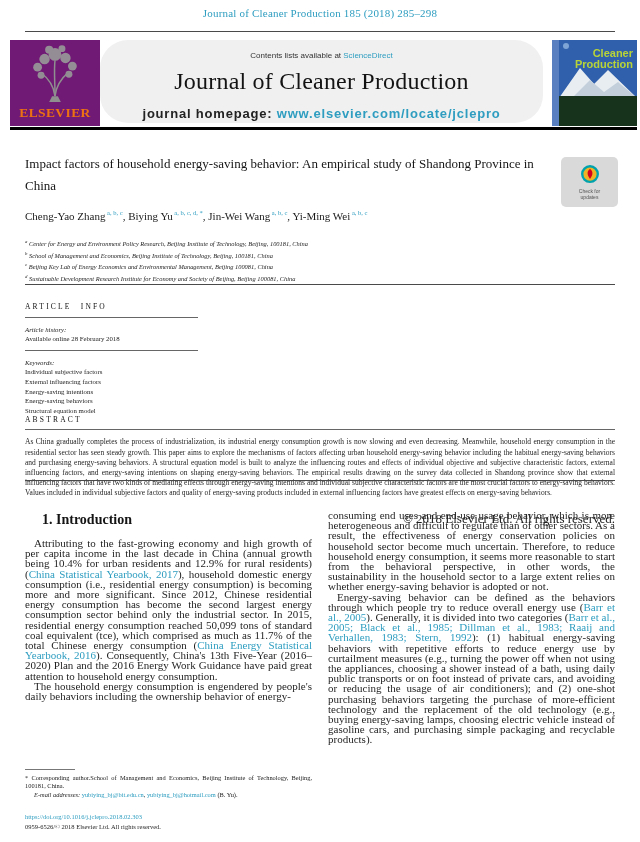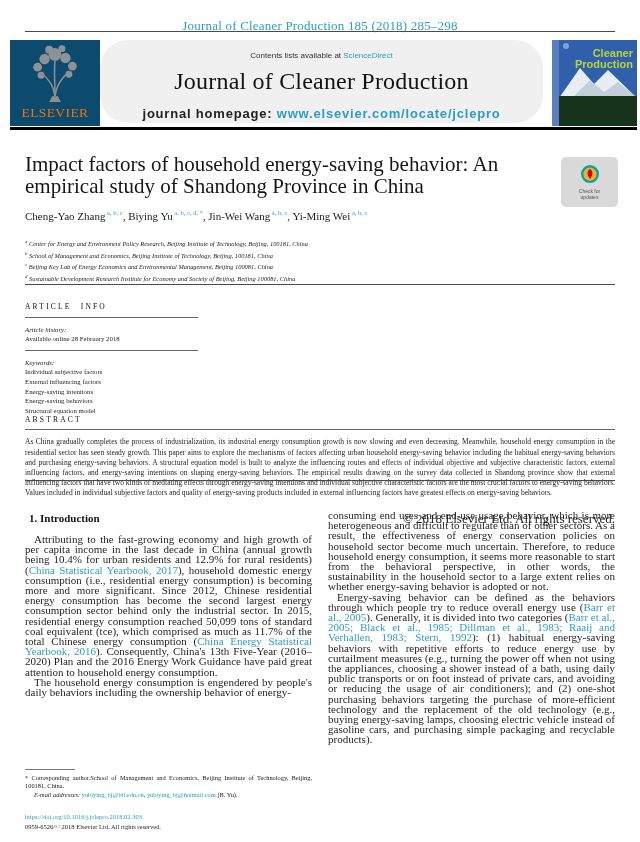--- a/index.html
+++ b/index.html
@@ -7,45 +7,45 @@
   .page {
     position:relative; width:640px; height:842px; background:#fff;
     font-family:"Liberation Serif", serif; color:#1d1d1d; overflow:hidden;
     margin:0 auto;
   }
   .tlink { color:#2e9dc0; }
   .it { font-style:italic; }
 
   
   .running-head {
-    position:absolute; top:18px; left:0; width:100%;
-    text-align:center; font-size:13px; color:#2e9dc0; letter-spacing:0.2px;
+    position:absolute; top:7px; left:0; width:100%;
+    text-align:center; font-size:11px; color:#2e9dc0; letter-spacing:0.2px;
   }
   .rule { position:absolute; left:25px; width:590px; height:1px; background:#4a4a4a; }
   .rule-top { top:31px; }
   .rule-affil { top:284px; }
   .rule-abs-bottom { top:480px; background:#4a4a4a; }
 
   
   .masthead { position:absolute; top:40px; left:10px; width:627px; height:86px; display:flex; }
-  .logo-box { width:90px; height:86px; background:#0c4a6e; display:flex; flex-direction:column; align-items:center; justify-content:flex-start; padding-top:2px; }
+  .logo-box { width:90px; height:86px; background:#701a75; display:flex; flex-direction:column; align-items:center; justify-content:flex-start; padding-top:2px;font-weight:bold; }
   .logo-box svg { width:58px; height:62px; display:block; }
   .logo-text { font-size:13.5px; color:#ee7310; letter-spacing:0.4px; margin-top:1px; }
   .banner { flex:1; background:#f0f0f0; text-align:center; padding-top:11px; height:83px;border-radius:28px; }
   .contents-line { font-family:"Liberation Sans", sans-serif; font-size:8px; color:#333; }
   .journal-name { font-size:24px; color:#131313; margin-top:8px; letter-spacing:0.2px; }
   .homepage-line { font-family:"Liberation Sans", sans-serif; font-size:13px; font-weight:bold; letter-spacing:0.8px; color:#222; margin-top:11px; }
   .cover { width:85px; height:86px; margin-left:9px; }
   .cover svg { width:85px; height:86px; display:block; }
   .cover-t1, .cover-t2 { font-family:"Liberation Sans", sans-serif; font-weight:bold; font-size:11px; fill:#b9d437; }
   .black-bar { position:absolute; top:127px; left:10px; width:627px; height:3px; background:#000; }
 
   
   .title-block { position:absolute; top:153px; left:25px; width:532px; }
-  .article-title { font-size:21px; font-weight:normal; color:#161616; line-height:22px; }
+  .article-title { font-size:13px; font-weight:normal; color:#161616; line-height:22px; }
   .check-badge {
     position:absolute; top:157px; left:561px; width:57px; height:50px;
     background:#d9d9d9; border-radius:5px; display:flex; flex-direction:column;
     align-items:center; justify-content:center; cursor:pointer;
   }
   .check-badge svg { width:22px; height:22px; }
   .cfu-text { font-family:"Liberation Sans", sans-serif; font-size:5px; color:#555; text-align:center; line-height:6px; margin-top:2px; width:34px; }
   .authors { position:absolute; top:209px; left:25px; width:560px; font-size:11px; color:#1b1b1b; }
   .authors sup.asup { color:#2e9dc0; font-size:6.5px; }
   .affils { position:absolute; top:237px; left:25px; width:560px; }
@@ -60,21 +60,21 @@
   .head-rule { height:1px; background:#666; margin-top:5px; margin-bottom:7px; }
   .mid-rule { height:1px; background:#666; margin-top:6px; margin-bottom:7px; }
   .hist-label, .kw-label { font-style:italic; }
   .abs-text { font-size:7.5px; line-height:10.2px; text-align:justify; color:#1f1f1f; }
   .abs-copyright { font-size:13px; text-align:right; margin-top:12px; color:#1f1f1f; }
 
   
   .body-region { position:absolute; top:510px; left:25px; width:590px; height:322px; display:flex; }
   .bcol { width:287px; }
   .bcol-left { margin-right:16px; display:flex; flex-direction:column; }
-  .sec1-head { font-size:11px; font-weight:bold; margin:2px 0 10px 4px; color:#141414; }
+  .sec1-head { font-size:14px; font-weight:bold; margin:2px 0 10px 17px; color:#141414; }
   .body-p { font-size:11px; line-height:10.2px; text-align:justify; color:#1f1f1f; }
   .body-p.ind { text-indent:9px; }
 
   
   .footnote { margin-top:auto; }
   .fn-rule { width:50px; height:1px; background:#777; margin-bottom:4px; }
   .fn-p { font-size:6.4px; line-height:8.8px; text-align:justify; color:#222; }
   .fn-email { text-indent:9px; }
   .footer { margin-top:12px; }
   .doi-line { font-size:6.5px; line-height:10px; }

